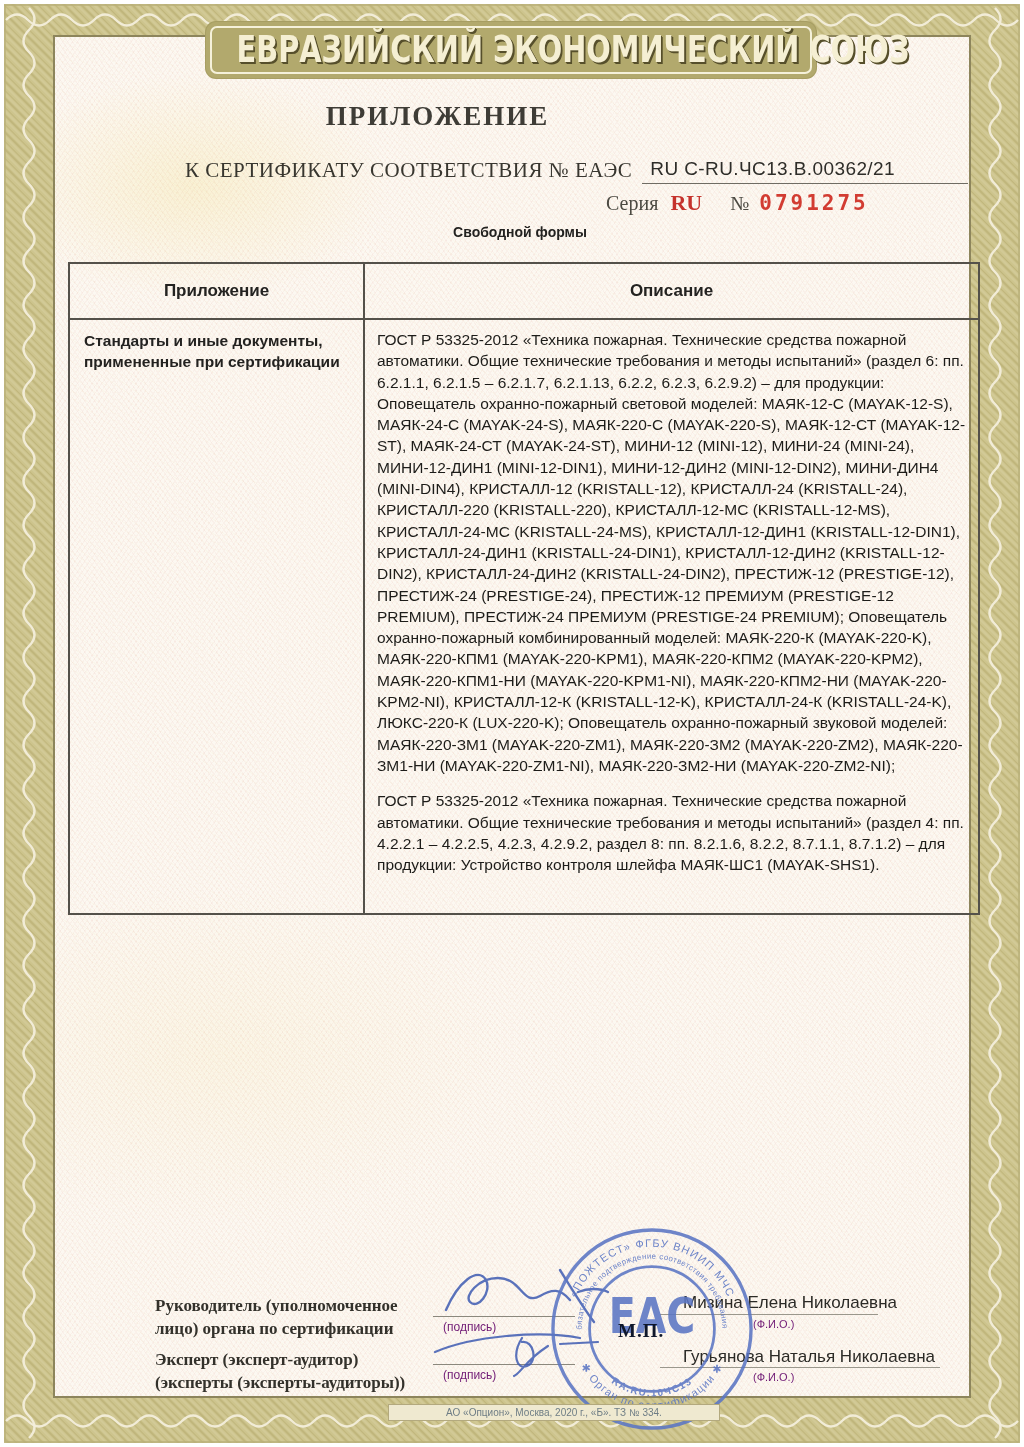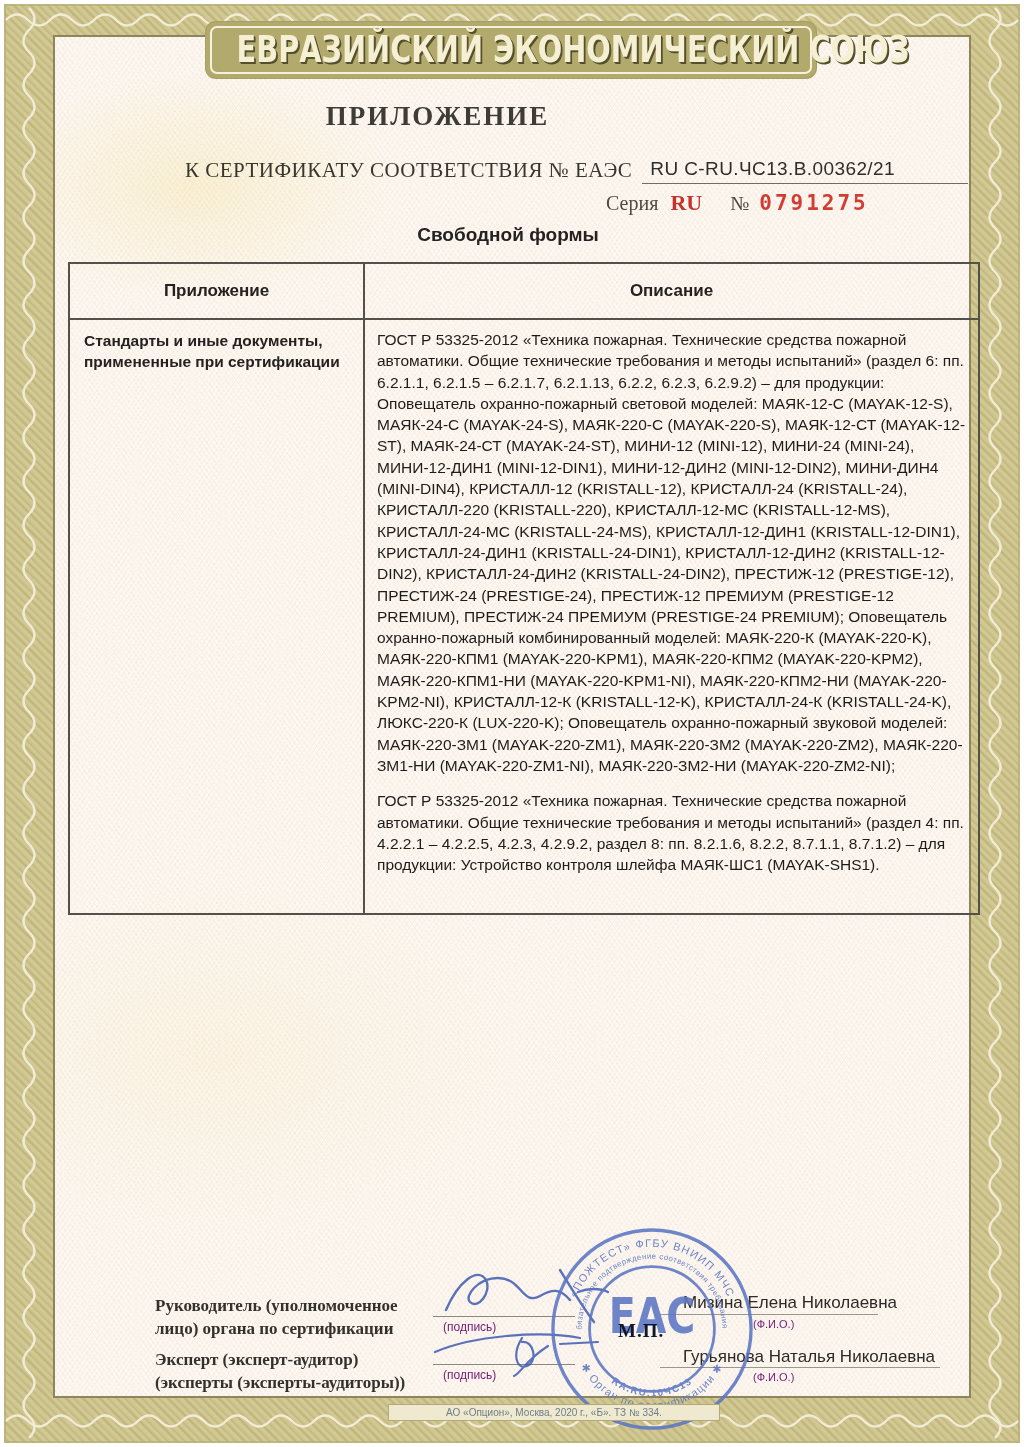--- a/index.html
+++ b/index.html
@@ -31,22 +31,22 @@
   .cert-line{position:absolute;left:185px;top:158px;width:783px;display:flex;align-items:flex-start;}
   .cert-label{font-family:"Liberation Serif",serif;font-size:21px;color:#38362f;letter-spacing:0.5px;white-space:nowrap;}
   .cert-number{flex:1;margin-left:10px;border-bottom:1px solid #6f6c63;padding:0 0 3px 8px;
     font-size:19px;color:#2e2d29;letter-spacing:0.4px;white-space:nowrap;}
   .series-line{position:absolute;left:606px;top:190px;display:flex;align-items:baseline;}
   .series-label{font-family:"Liberation Serif",serif;font-size:20px;color:#4c4a42;}
   .series-value{font-family:"Liberation Serif",serif;font-weight:bold;font-size:22px;color:#c5322c;margin-left:12px;}
   .number-sign{font-family:"Liberation Serif",serif;font-size:20px;color:#4c4a42;margin-left:28px;}
   .number-value{font-family:"DejaVu Sans Mono",monospace;font-weight:bold;font-size:21px;color:#d23c32;
     letter-spacing:3px;margin-left:10px;}
-  .form-type{position:absolute;left:52px;top:224px;width:912px;text-align:center;
-    font-weight:bold;font-size:19px;color:#232220;}
+  .form-type{position:absolute;left:64px;top:224px;width:912px;text-align:center;
+    font-weight:bold;font-size:14px;color:#232220;}
 
   
   .cert-table{position:absolute;left:68px;top:262px;width:912px;height:653px;display:grid;
     grid-template-columns:295px 1fr;grid-template-rows:56px 1fr;border:2px solid #54514a;box-sizing:border-box;}
   .cell{box-sizing:border-box;}
   .th{font-weight:bold;font-size:17px;color:#232220;display:flex;align-items:center;justify-content:center;}
   .th-left{border-right:2px solid #54514a;border-bottom:2px solid #54514a;}
   .th-right{border-bottom:2px solid #54514a;text-align:center;}
   .td-left{border-right:2px solid #54514a;padding:10px 14px;font-weight:bold;font-size:15.5px;
     line-height:21px;color:#232220;}

